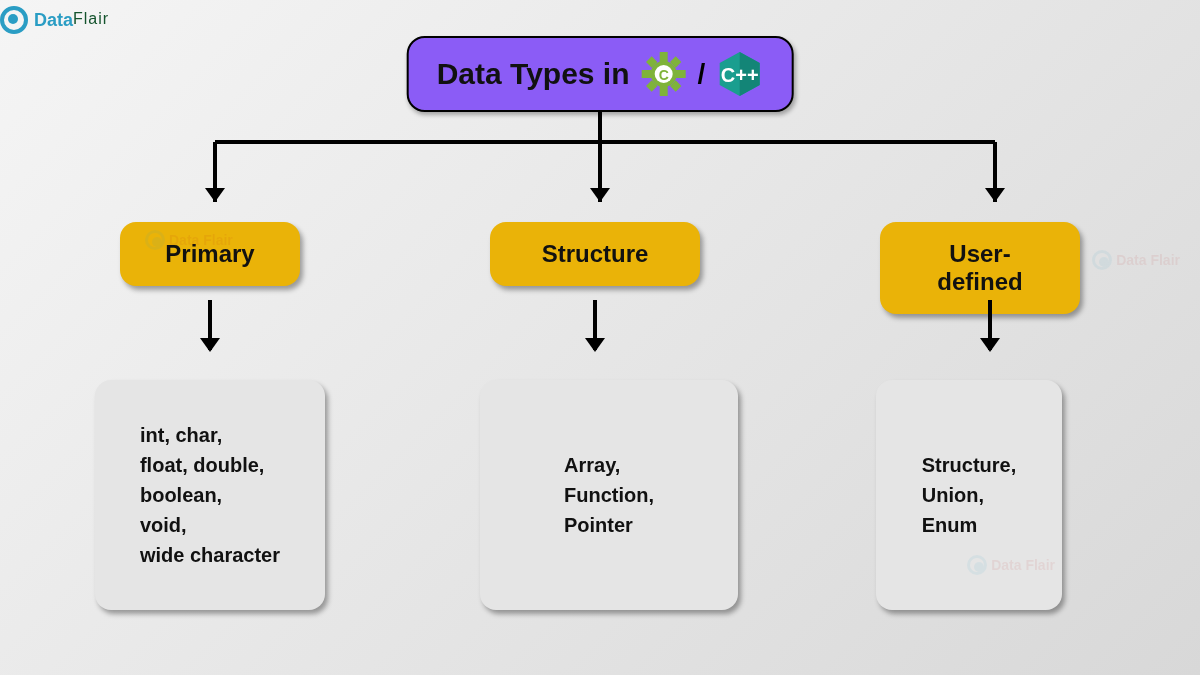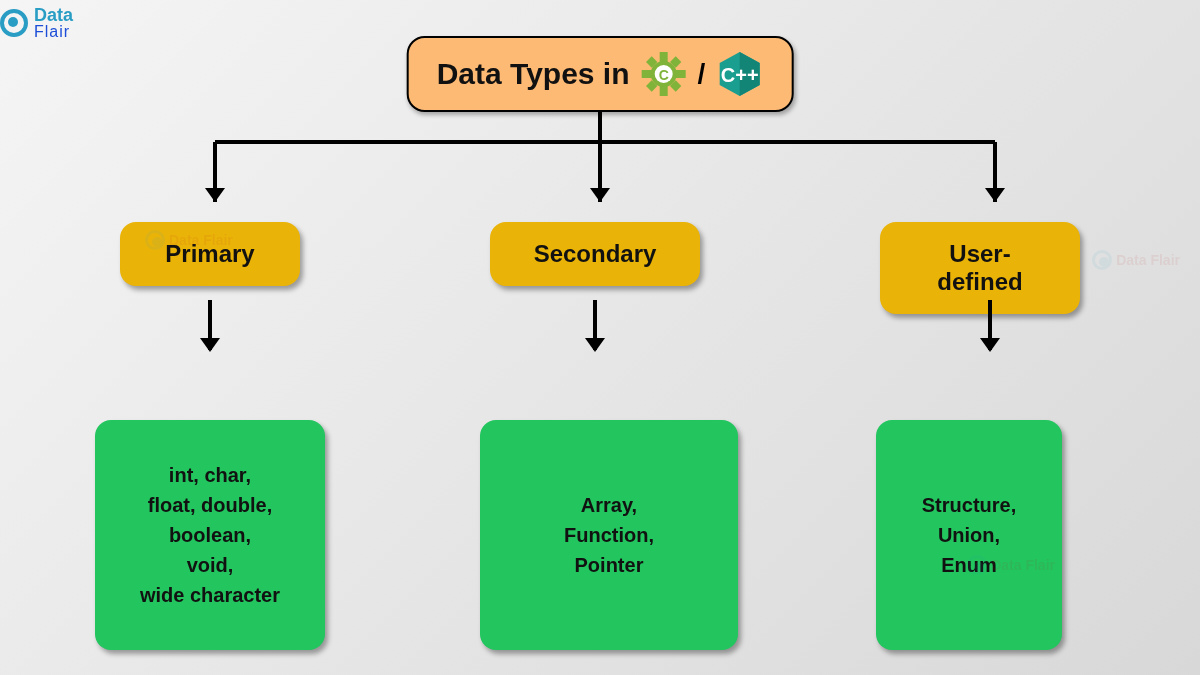--- a/index.html
+++ b/index.html
@@ -29,29 +29,29 @@
     .logo-icon::after {
       content: '';
       position: absolute;
       width: 10px;
       height: 10px;
       background: #2a9dc4;
       border-radius: 50%;
       top: 4px;
       left: 4px;
     }
-    .logo-text { display: flex; flex-direction: column; line-height: 1; }
+    .logo-text { display: flex; flex-direction: row; line-height: 1; }
     .logo-data { color: #2a9dc4; font-weight: bold; font-size: 18px; }
-    .logo-flair { color: #1d4ed8; font-size: 16px; letter-spacing: 1px; }
+    .logo-flair { color: #14532d; font-size: 16px; letter-spacing: 1px; }
     .title-box {
       position: absolute;
       top: 36px;
       left: 50%;
       transform: translateX(-50%);
-      background: #fdba74;
+      background: #8b5cf6;
       border: 2px solid #000;
       border-radius: 18px;
       padding: 12px 28px;
       display: flex;
       align-items: center;
       gap: 10px;
       box-shadow: 2px 3px 4px rgba(0,0,0,0.3);
     }
     .title-text { font-size: 30px; font-weight: bold; color: #111; }
     .c-icon { width: 48px; height: 48px; }
@@ -72,33 +72,32 @@
       font-weight: bold;
       color: #111;
       box-shadow: 3px 4px 5px rgba(0,0,0,0.35);
       text-align: center;
     }
     .cat-primary { top: 222px; left: 120px; width: 180px; }
     .cat-secondary { top: 222px; left: 490px; width: 210px; }
     .cat-userdefined { top: 222px; left: 880px; width: 200px; }
     .detail-box {
       position: absolute;
-      background: #22c55e;
+      background: #e5e5e5;
       border-radius: 16px;
       padding: 20px 24px;
       font-size: 20px;
       font-weight: bold;
       color: #111;
       box-shadow: 3px 4px 5px rgba(0,0,0,0.35);
-      text-align: center;
+      text-align: left;
       display: flex;
       align-items: center;
       justify-content: center;
       line-height: 1.5;
-      margin-top: 40px;
     }
     .det-primary { top: 380px; left: 95px; width: 230px; height: 230px; }
     .det-secondary { top: 380px; left: 480px; width: 258px; height: 230px; }
     .det-userdefined { top: 380px; left: 876px; width: 186px; height: 230px; }
     .arrow-small {
       position: absolute;
       width: 4px;
       height: 50px;
       background: #000;
     }
@@ -174,21 +173,21 @@
   <line x1="845" y1="30" x2="845" y2="90" stroke="#000" stroke-width="4"></line>
   <polygon points="65,90 55,76 75,76" fill="#000"></polygon>
   <polygon points="450,90 440,76 460,76" fill="#000"></polygon>
   <polygon points="845,90 835,76 855,76" fill="#000"></polygon>
 </svg>
 
 <div class="category-box cat-primary">
   <span>Primary</span>
 </div>
 <div class="category-box cat-secondary">
-  <span>Secondary</span>
+  <span>Structure</span>
 </div>
 <div class="category-box cat-userdefined">
   <span>User-defined</span>
 </div>
 
 <div class="arrow-small arr1"></div>
 <div class="arrow-small arr2"></div>
 <div class="arrow-small arr3"></div>
 
 <div class="detail-box det-primary">

